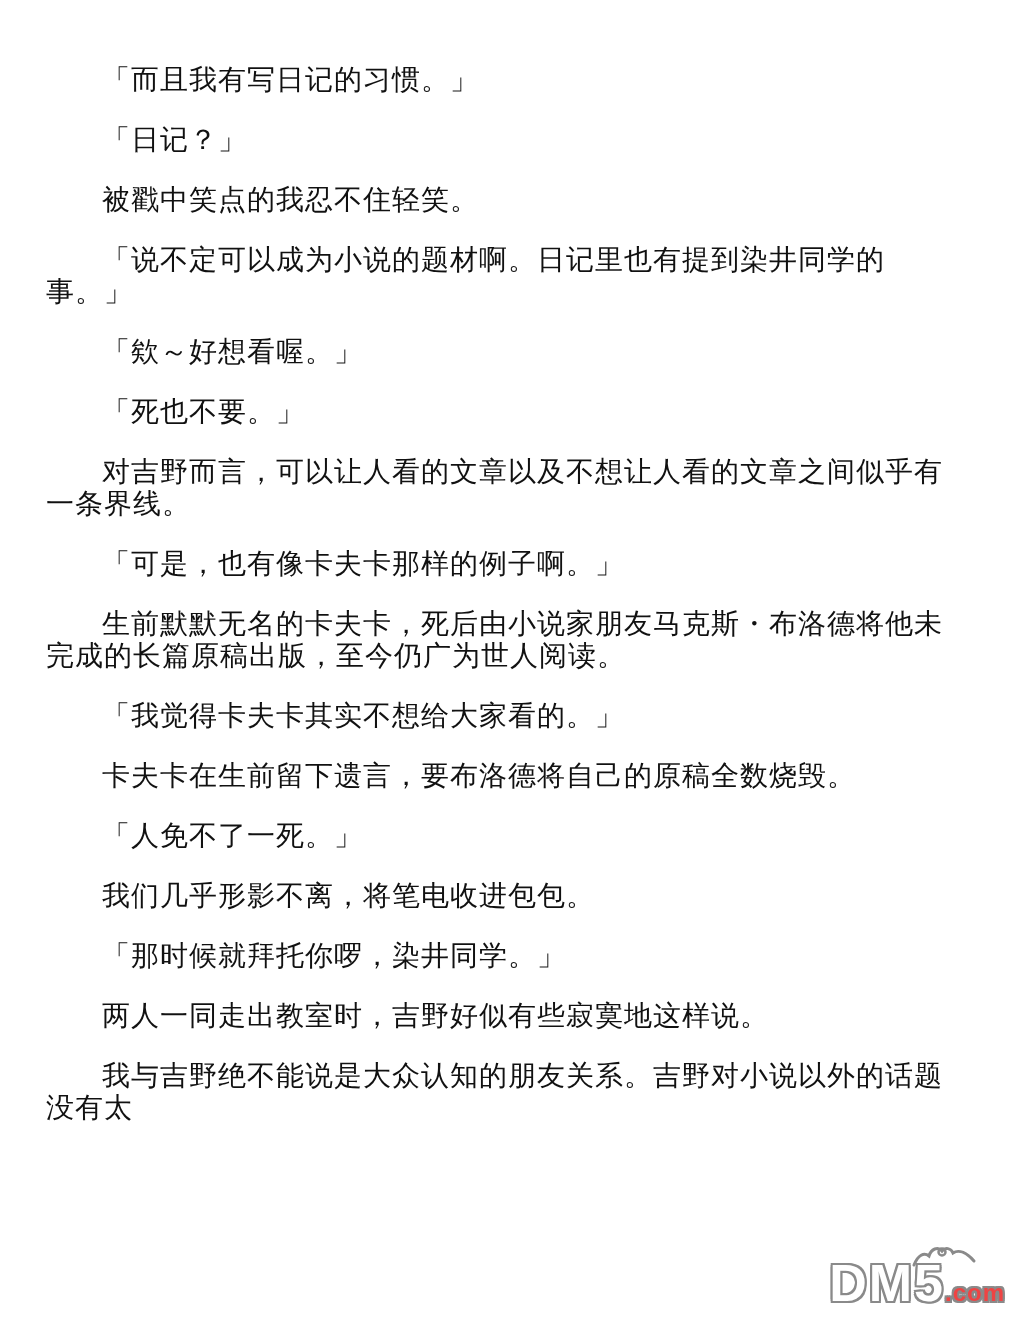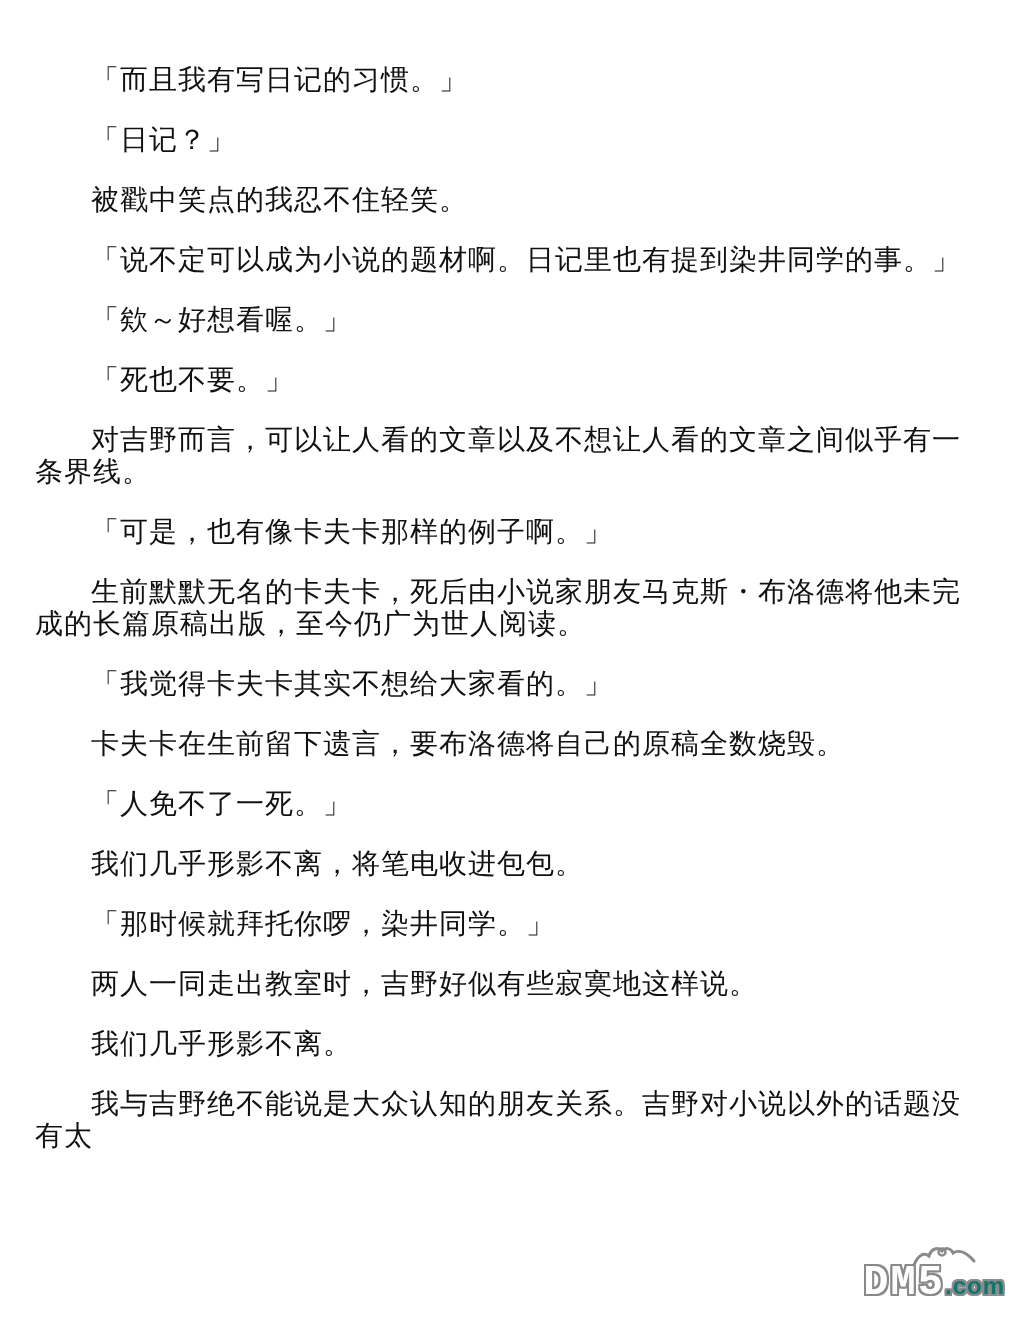--- a/index.html
+++ b/index.html
@@ -14,21 +14,21 @@
     overflow: hidden;
     font-family: "Liberation Serif", "DejaVu Serif", serif;
   }
   .page {
     position: absolute;
     top: 0;
     left: 0;
     width: 1021px;
     height: 1321px;
     box-sizing: border-box;
-    padding: 64px 58px 0 35px;
+    padding: 64px 58px 0 46px;
     background: #ffffff;
   }
   .novel-text p {
     margin: 0 0 28px 0;
     font-size: 28px;
     line-height: 32px;
     letter-spacing: 1px;
     color: #111111;
     text-indent: 2em;
     text-align: left;
@@ -37,40 +37,40 @@
   
   .watermark {
     position: absolute;
     right: 16px;
     bottom: 8px;
     height: 54px;
     white-space: nowrap;
     color: #8a8a8a;
   }
   .logo-main {
-    font-family: Liberation Mono, monospace;
+    font-family: Liberation Sans, sans-serif;
     font-weight: bold;
-    font-size: 42px;
+    font-size: 52px;
     line-height: 48px;
     letter-spacing: 2px;
     color: #ffffff;
     text-shadow:
       -2px -2px 0 #8a8a8a,  2px -2px 0 #8a8a8a,
       -2px  2px 0 #8a8a8a,  2px  2px 0 #8a8a8a,
       -2px  0   0 #8a8a8a,  2px  0   0 #8a8a8a,
        0   -2px 0 #8a8a8a,  0    2px 0 #8a8a8a;
     vertical-align: baseline;
   }
   .logo-suffix {
     font-family: "Liberation Sans", "DejaVu Sans", sans-serif;
     font-weight: bold;
     font-size: 24px;
     line-height: 28px;
     letter-spacing: 1px;
-    color: #0f766e;
+    color: #ef4444;
     text-shadow:
       -2px -2px 0 #8a8a8a,  2px -2px 0 #8a8a8a,
       -2px  2px 0 #8a8a8a,  2px  2px 0 #8a8a8a,
       -2px  0   0 #8a8a8a,  2px  0   0 #8a8a8a,
        0   -2px 0 #8a8a8a,  0    2px 0 #8a8a8a;
     vertical-align: baseline;
     text-align: center;
   }
   .mascot {
     position: absolute;
@@ -93,21 +93,20 @@
     <p>「死也不要。」</p>
     <p>对吉野而言，可以让人看的文章以及不想让人看的文章之间似乎有一条界线。</p>
     <p>「可是，也有像卡夫卡那样的例子啊。」</p>
     <p>生前默默无名的卡夫卡，死后由小说家朋友马克斯・布洛德将他未完成的长篇原稿出版，至今仍广为世人阅读。</p>
     <p>「我觉得卡夫卡其实不想给大家看的。」</p>
     <p>卡夫卡在生前留下遗言，要布洛德将自己的原稿全数烧毁。</p>
     <p>「人免不了一死。」</p>
     <p>我们几乎形影不离，将笔电收进包包。</p>
     <p>「那时候就拜托你啰，染井同学。」</p>
     <p>两人一同走出教室时，吉野好似有些寂寞地这样说。</p>
-    <p>我们几乎形影不离。</p>
     <p>我与吉野绝不能说是大众认知的朋友关系。吉野对小说以外的话题没有太</p>
   </div>
 
   <div class="watermark">
     <svg class="mascot" viewBox="0 0 66 28" xmlns="http://www.w3.org/2000/svg" aria-hidden="true">
       <path d="M3 22 C7 12, 13 9, 18 13 C20 6, 27 3, 31 8 C34 4, 40 5, 42 10 C48 6, 56 10, 63 18" fill="none" stroke="#8a8a8a" stroke-width="3" stroke-linecap="round"></path>
       <circle cx="31" cy="9" r="3.5" fill="none" stroke="#8a8a8a" stroke-width="2.5"></circle>
     </svg><span class="logo-main">DM5</span><span class="logo-suffix">.com</span>
   </div>
 </div>

